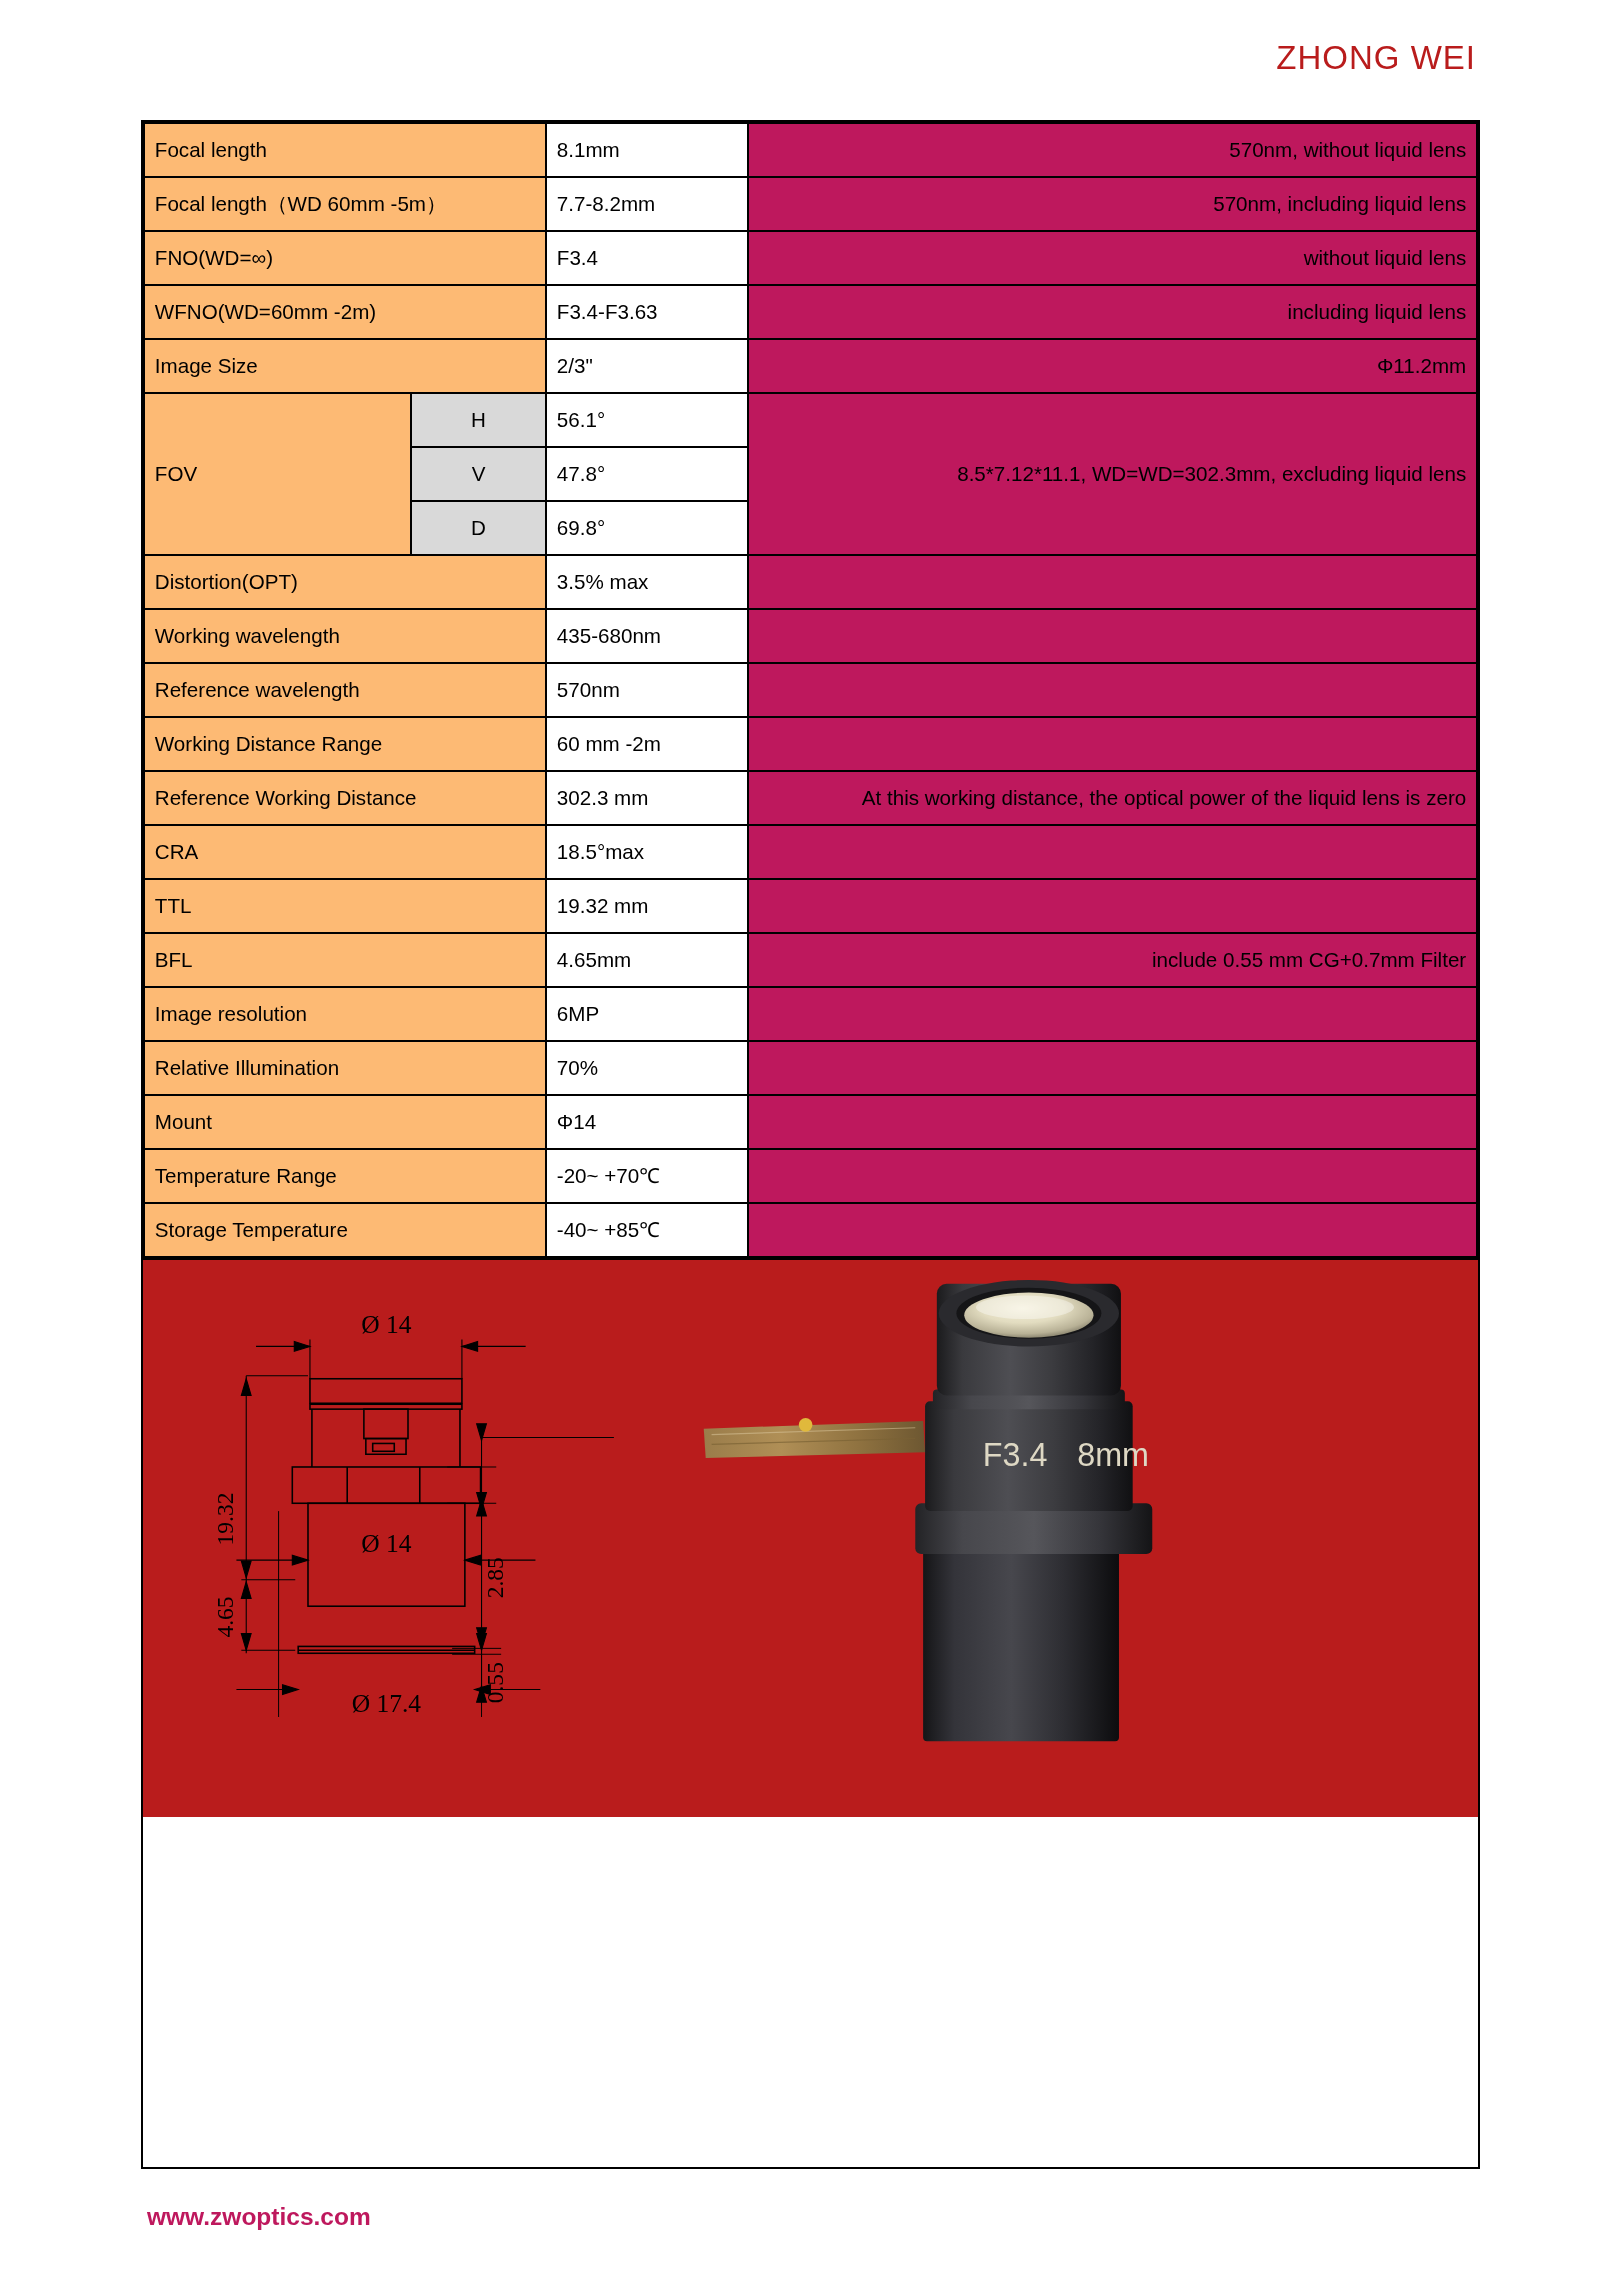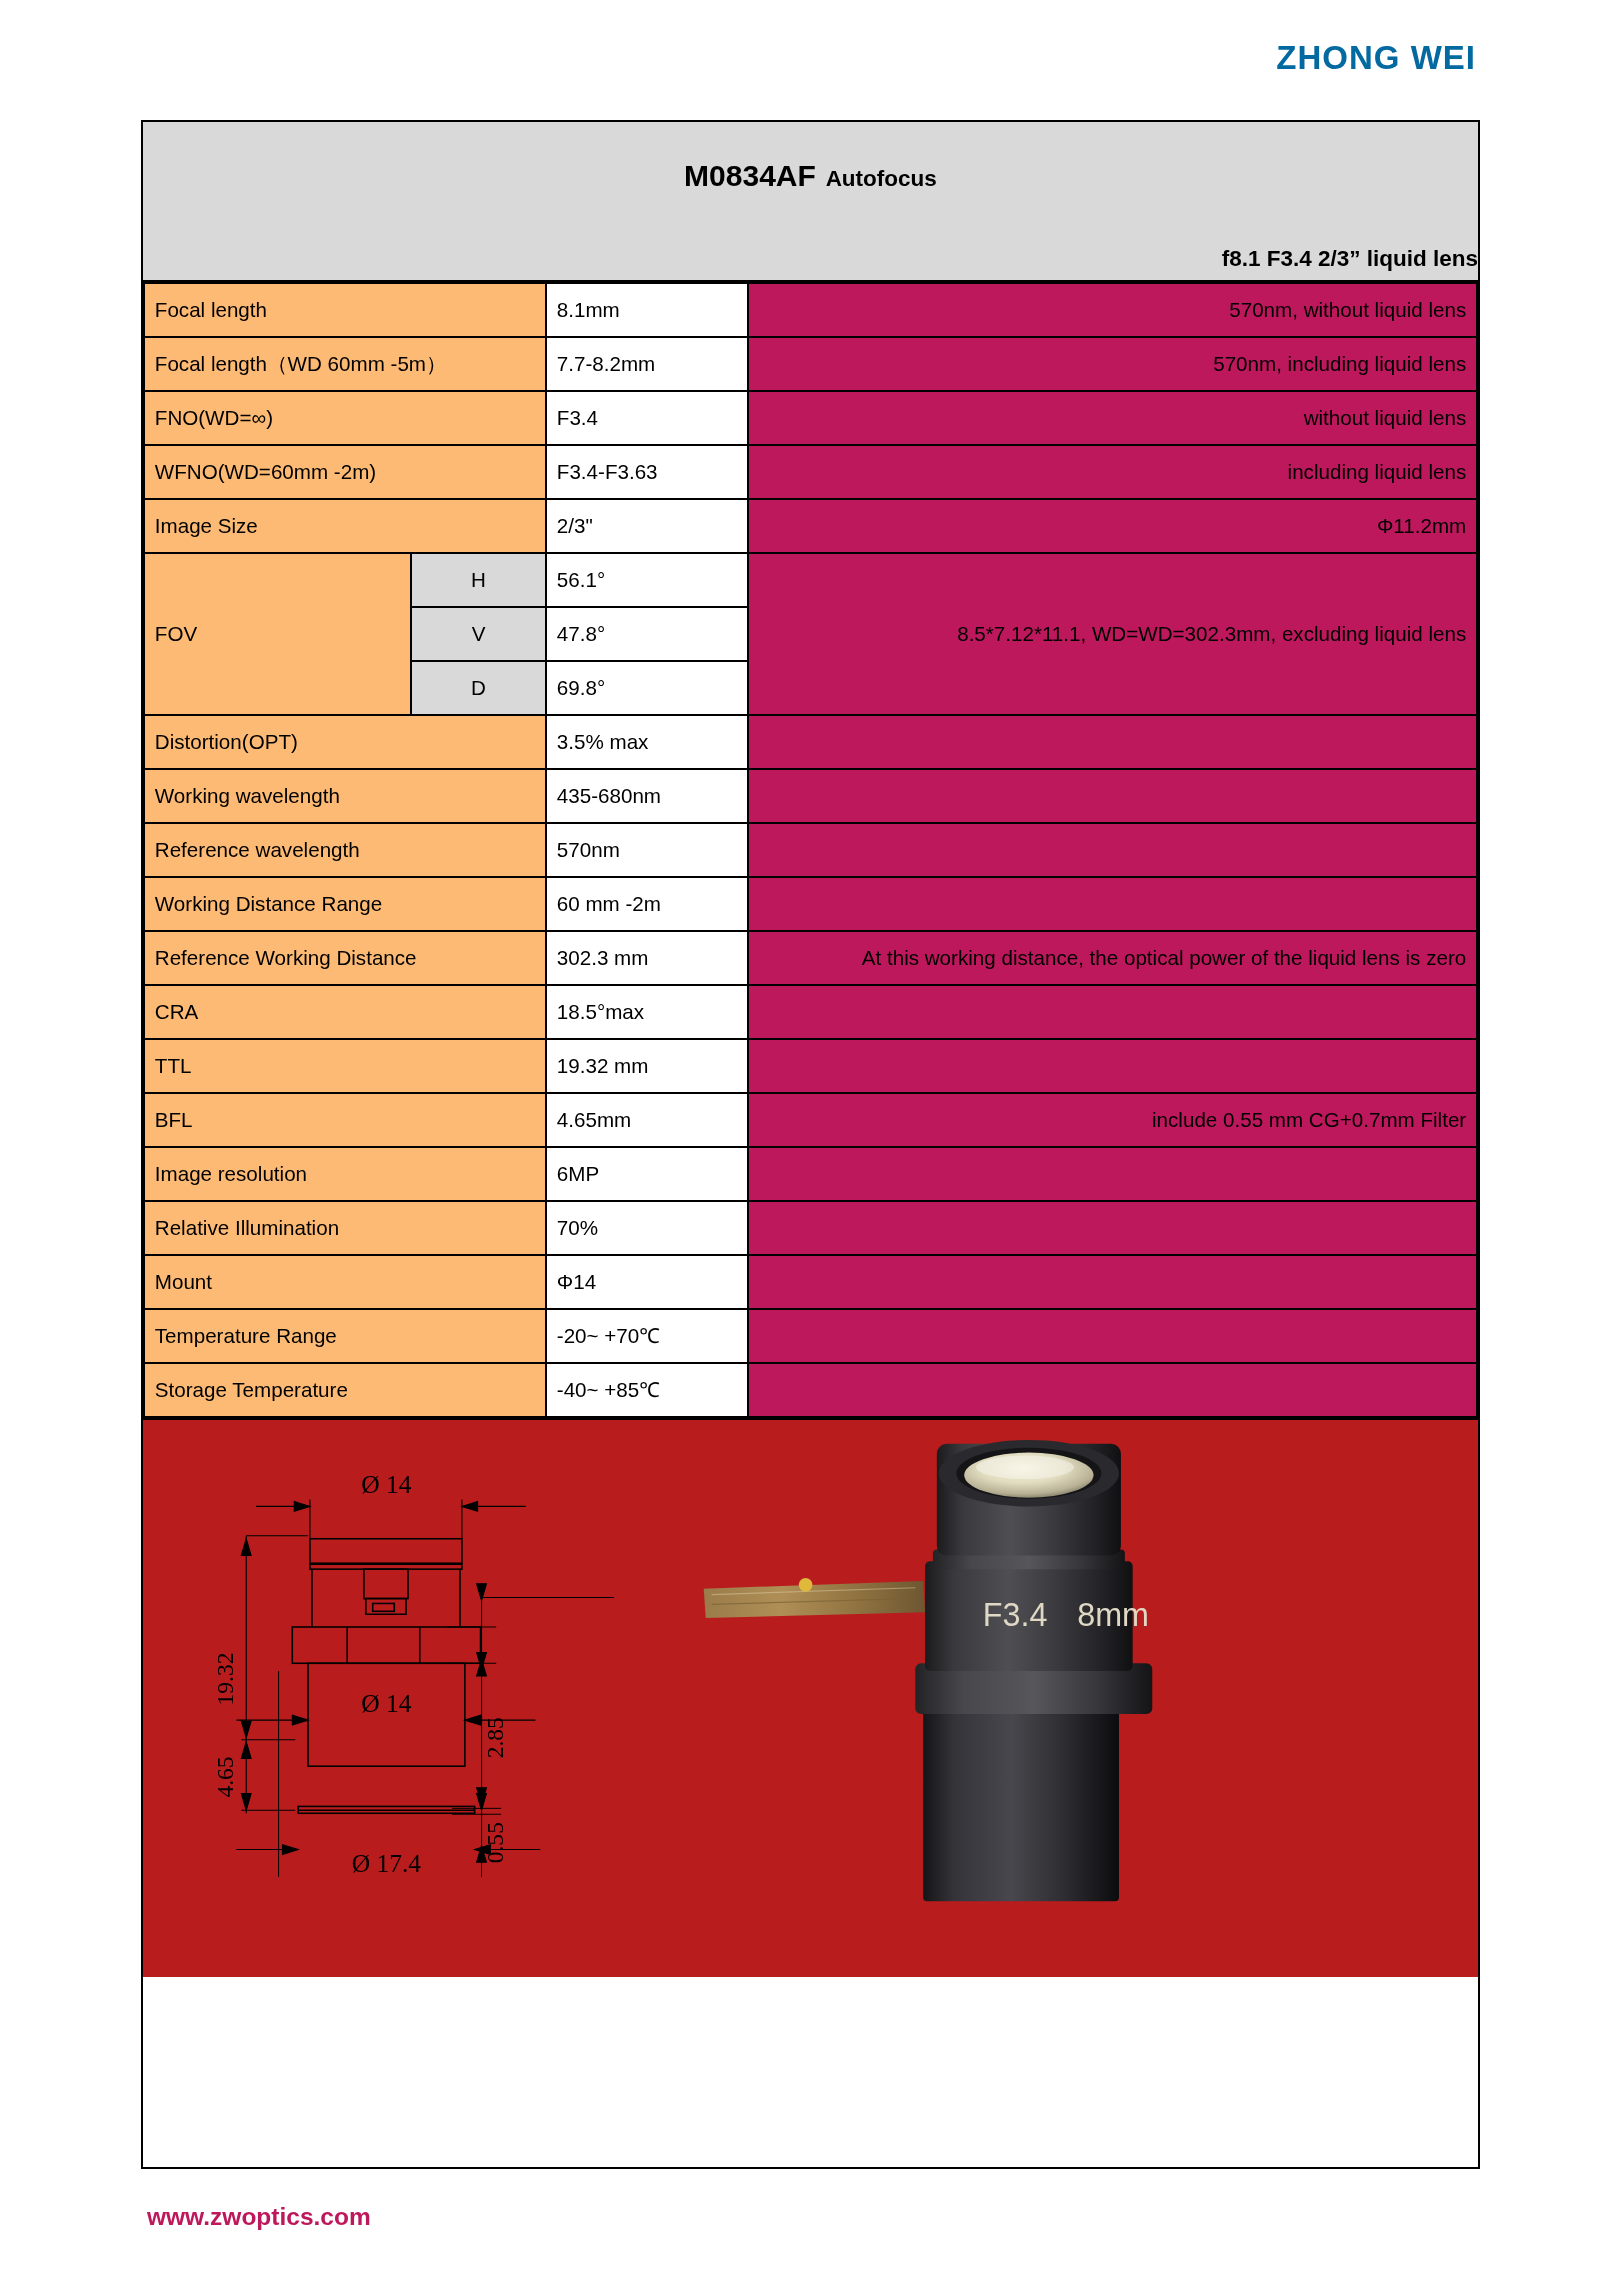--- a/index.html
+++ b/index.html
@@ -8,23 +8,23 @@
     background: #ffffff;
     font-family: "Liberation Sans", sans-serif;
   }
   body { position: relative; overflow: hidden; }
 
   
   .brand {
     position: absolute;
     top: 39px; right: 145px;
     font-size: 33px;
-    font-weight: bold;
+    font-weight: normal;
     letter-spacing: 1px;
-    color: #0369a1;
+    color: #b91c1c;
   }
 
   
   .sheet {
     position: absolute;
     left: 141px; top: 120px;
     width: 1339px; height: 2049px;
     border: 2.9px solid #000;
   }
 
@@ -120,26 +120,20 @@
     color: #be185d;
   }
 </style>
 </head>
 <body>
 
 <div class="brand">ZHONG WEI</div>
 
 <div class="sheet">
 
-  <div class="titleblock">
-    <div class="maintitle">
-      <span class="model">M0834AF</span><span class="sub">Autofocus</span>
-    </div>
-    <div class="specline">f8.1 F3.4 2/3” liquid lens</div>
-  </div>
 
   <table class="spec">
     <colgroup>
       <col class="col-lbl">
         <col class="col-sub">
         <col class="col-val">
         <col>
     </colgroup>
     <tbody>
 

